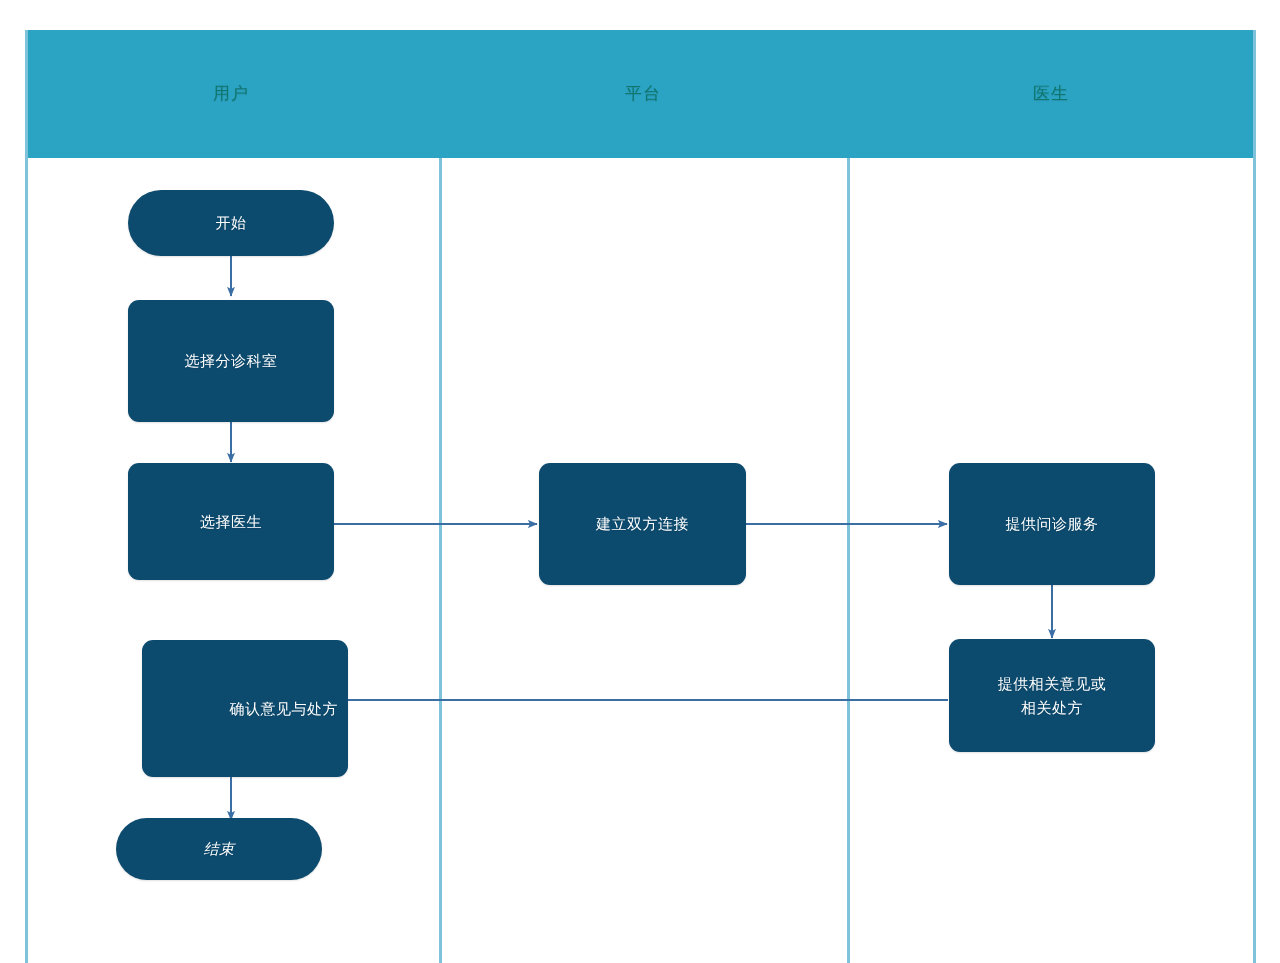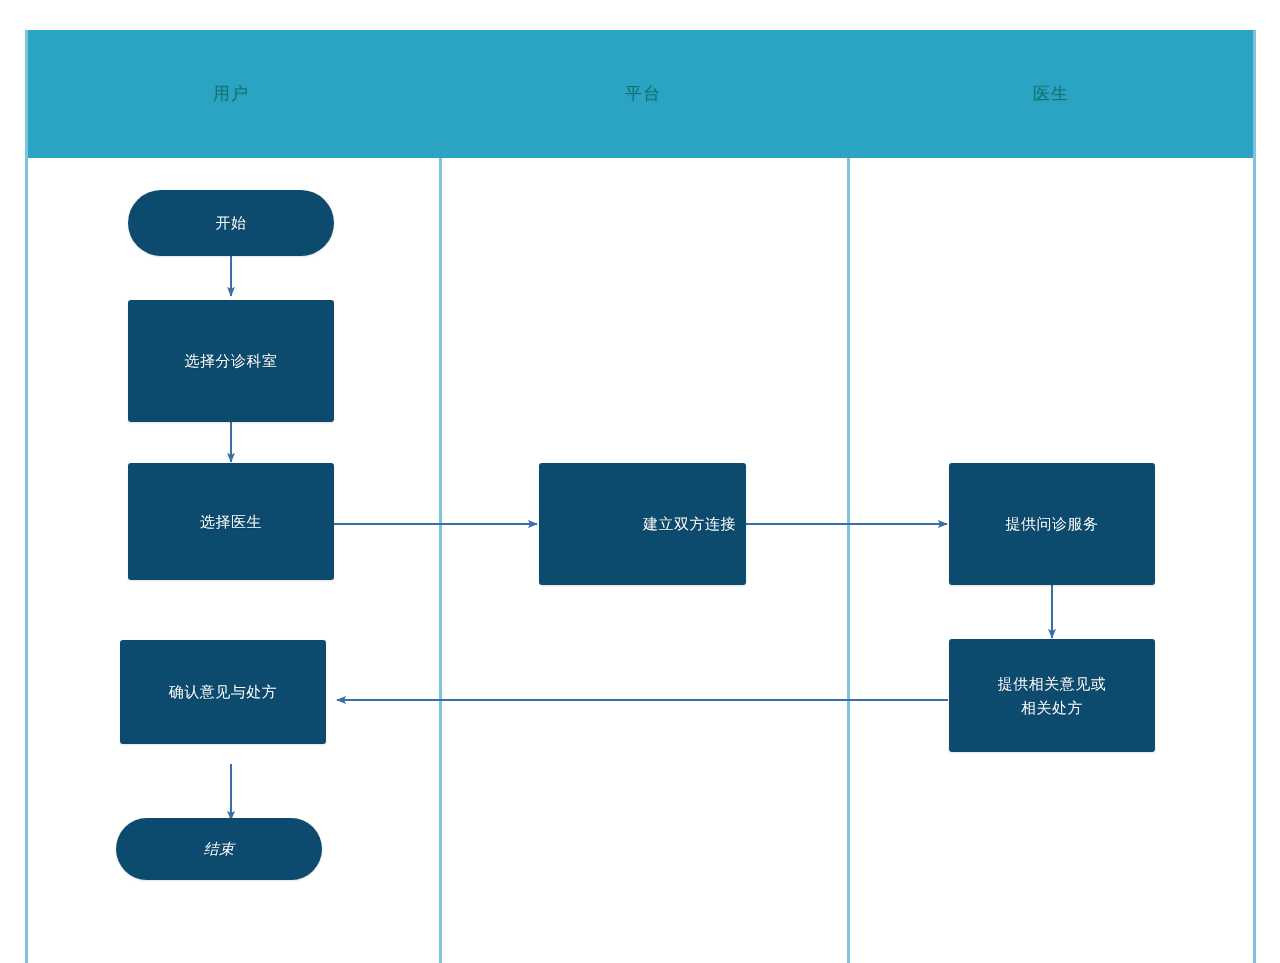--- a/index.html
+++ b/index.html
@@ -45,21 +45,21 @@
     align-items: center;
     justify-content: center;
     text-align: center;
     font-size: 15px;
     line-height: 24px;
     letter-spacing: 0.5px;
     text-shadow: 0 1px 1px rgba(0,0,0,0.12);
     box-shadow: 0 1px 2px rgba(0,0,0,0.12);
   }
   .node.rect {
-    border-radius: 3px;
+    border-radius: 11px;
   }
   .node.pill {
     border-radius: 999px;
   }
   .node-label {
     padding: 0 10px;
     white-space: pre-line;
   }
 </style>
 </head>
@@ -106,29 +106,29 @@
   </div>
 
   <div class="node rect" style="left:128px; top:300px; width:206px; height:122px;">
     <span class="node-label">选择分诊科室</span>
   </div>
 
   <div class="node rect" style="left:128px; top:463px; width:206px; height:117px;">
     <span class="node-label">选择医生</span>
   </div>
 
-  <div class="node rect" style="left:120px; top:640px; width:206px; height:104px;">
+  <div class="node rect" style="left:142px; top:640px; width:206px; height:137px;justify-content:flex-end;">
     <span class="node-label">确认意见与处方</span>
   </div>
 
   <div class="node pill" style="left:116px; top:818px; width:206px; height:62px;font-style:italic;">
     <span class="node-label">结束</span>
   </div>
 
-  <div class="node rect" style="left:539px; top:463px; width:207px; height:122px;justify-content:flex-end;">
+  <div class="node rect" style="left:539px; top:463px; width:207px; height:122px;">
     <span class="node-label">建立双方连接</span>
   </div>
 
   <div class="node rect" style="left:949px; top:463px; width:206px; height:122px;">
     <span class="node-label">提供问诊服务</span>
   </div>
 
   <div class="node rect" style="left:949px; top:639px; width:206px; height:113px;">
     <span class="node-label">提供相关意见或
 相关处方</span>

